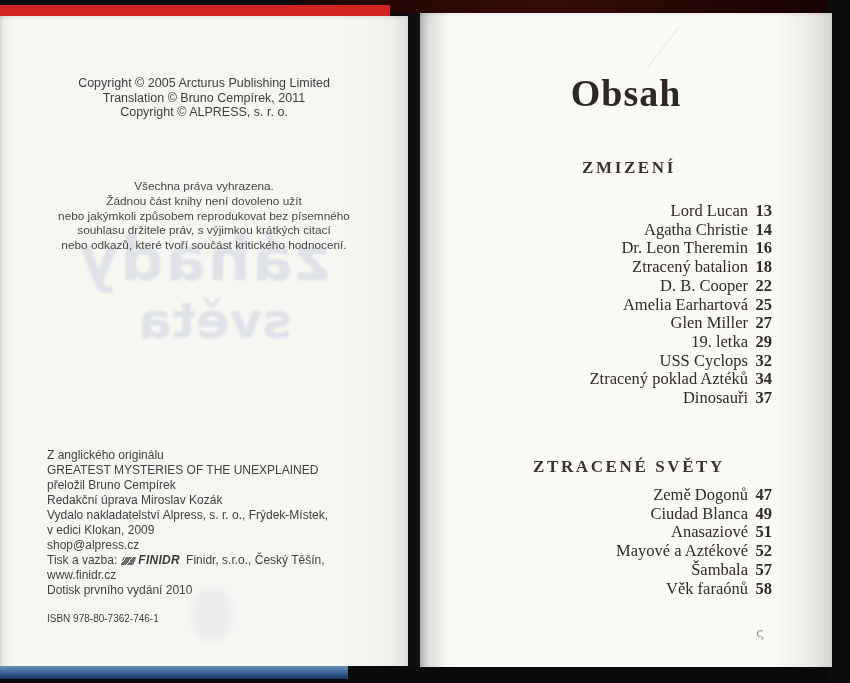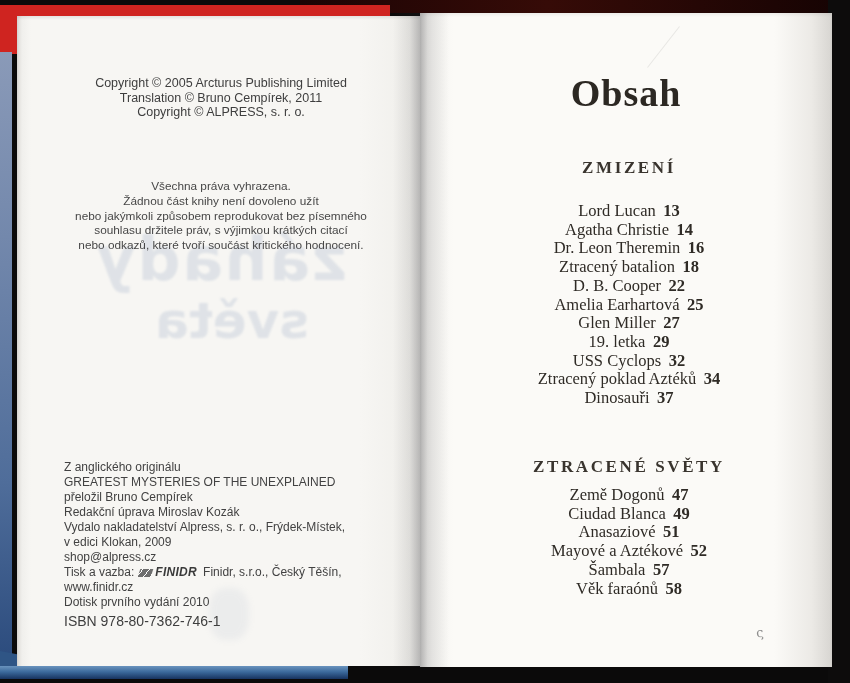--- a/index.html
+++ b/index.html
@@ -16,38 +16,38 @@
   .red-sliver-right{position:absolute;left:840px;top:9px;width:10px;height:38px;background:#8f170f;}
   .blue-strip-left{position:absolute;left:0;top:52px;width:12px;height:616px;
     background:linear-gradient(180deg,#8a9ab8 0%,#7388ac 30%,#4f6d9a 70%,#2a4a7c 100%);}
   .corner-wedge{position:absolute;left:0;top:651px;width:84px;height:16px;background:#2f5585;
     clip-path:polygon(0 0,100% 100%,0 100%);}
   .bottom-blue-band{position:absolute;left:0;top:666px;width:348px;height:13px;
     background:linear-gradient(180deg,#6a93bd 0%,#3c6a9c 45%,#17335f 100%);}
   .right-black-edge{position:absolute;left:828px;top:0;width:22px;height:683px;background:#0d0c0c;}
 
   
-  .left-page{position:absolute;left:17px;top:16px;width:408px;height:650px;
+  .left-page{position:absolute;left:0;top:16px;width:408px;height:650px;
     background:linear-gradient(90deg,#dcdad6 0,#f0efec 5px,#f7f6f3 14px,#f7f6f3 84%,#eeede9 100%);
     box-shadow:inset 0 2px 3px rgba(0,0,0,.08);}
   .right-page{position:absolute;left:420px;top:13px;width:412px;height:654px;
     background:linear-gradient(90deg,#e7e6e3 0,#f5f4f1 12px,#fbfaf7 34px,#fbfaf7 86%,#eceae6 95%,#d7d5d1 100%);
     box-shadow:inset 0 2px 3px rgba(0,0,0,.06);}
   .gutter{position:absolute;left:393px;top:13px;width:56px;height:654px;pointer-events:none;
     background:linear-gradient(90deg,rgba(0,0,0,0) 0%,rgba(55,55,60,.10) 30%,rgba(35,35,42,.27) 48%,rgba(55,55,60,.12) 62%,rgba(0,0,0,0) 100%);}
 
   
   .lp-text{color:#414141;}
   .copyright-block{position:absolute;left:0;top:60px;width:100%;text-align:center;
     font-size:12.5px;line-height:14.5px;color:#3e3e3e;}
   .rights-block{position:absolute;left:0;top:143px;width:100%;text-align:center;
     font-size:11.8px;line-height:14.8px;color:#474747;margin-top:20px;}
   .imprint-block{position:absolute;left:47px;top:432px;width:340px;text-align:left;
-    font-size:12px;line-height:15px;color:#424242;margin-top:12px;}
-  .isbn-line{position:absolute;left:47px;top:597px;font-size:14px;color:#3e3e3e;}
+    font-size:12px;line-height:15px;color:#424242;}
+  .isbn-line{position:absolute;left:47px;top:597px;font-size:10px;color:#3e3e3e;}
   .finidr-icon{display:inline-block;width:13px;height:8px;margin:0 3px -1px 5px;
     background:repeating-linear-gradient(115deg,#6e6e6e 0 2px,#fdfdfd 2px 3px,#6e6e6e 3px 6px);
     transform:skewX(-18deg);}
   .finidr-text{font-weight:bold;font-style:italic;color:#3a3a3a;letter-spacing:.3px;margin-right:6px;}
 
   
   .ghost-title{position:absolute;left:100px;top:210px;width:230px;text-align:center;
     transform:scaleX(-1);color:#a9b6cc;opacity:.30;filter:blur(1.3px);
     font-family:"DejaVu Sans",sans-serif;font-weight:bold;}
   .ghost-line1{font-size:60px;line-height:66px;letter-spacing:2px;}
@@ -59,21 +59,21 @@
     font-family:"Liberation Serif",serif;font-size:38px;font-weight:600;
     color:#2c2823;letter-spacing:1px;}
   .toc-heading{position:absolute;width:100%;text-align:center;
     font-family:"Liberation Serif",serif;font-size:17px;font-weight:bold;
     letter-spacing:2.6px;color:#39342e;}
   .toc-heading-1{top:145px;}
   .toc-heading-2{top:444px;}
   .toc-list{position:absolute;width:100%;}
   .toc-list-1{top:189px;}
   .toc-list-2{top:473px;}
-  .toc-row{display:flex;justify-content:center;align-items:baseline;
+  .toc-row{display:flex;justify-content:flex-end;align-items:baseline;
     font-family:"Liberation Serif",serif;font-size:16.5px;line-height:18.7px;color:#2f2b26;}
   .toc-page{min-width:24px;text-align:right;font-weight:bold;}
 
   
   .scratch-mark{position:absolute;left:243px;top:8px;width:1px;height:52px;
     background:rgba(60,60,60,.10);transform:rotate(38deg);}
   .pencil-mark{position:absolute;left:336px;top:612px;font-size:13px;color:#8d8d8d;
     transform:rotate(-8deg);font-family:"DejaVu Serif",serif;}
 </style>
 </head>

